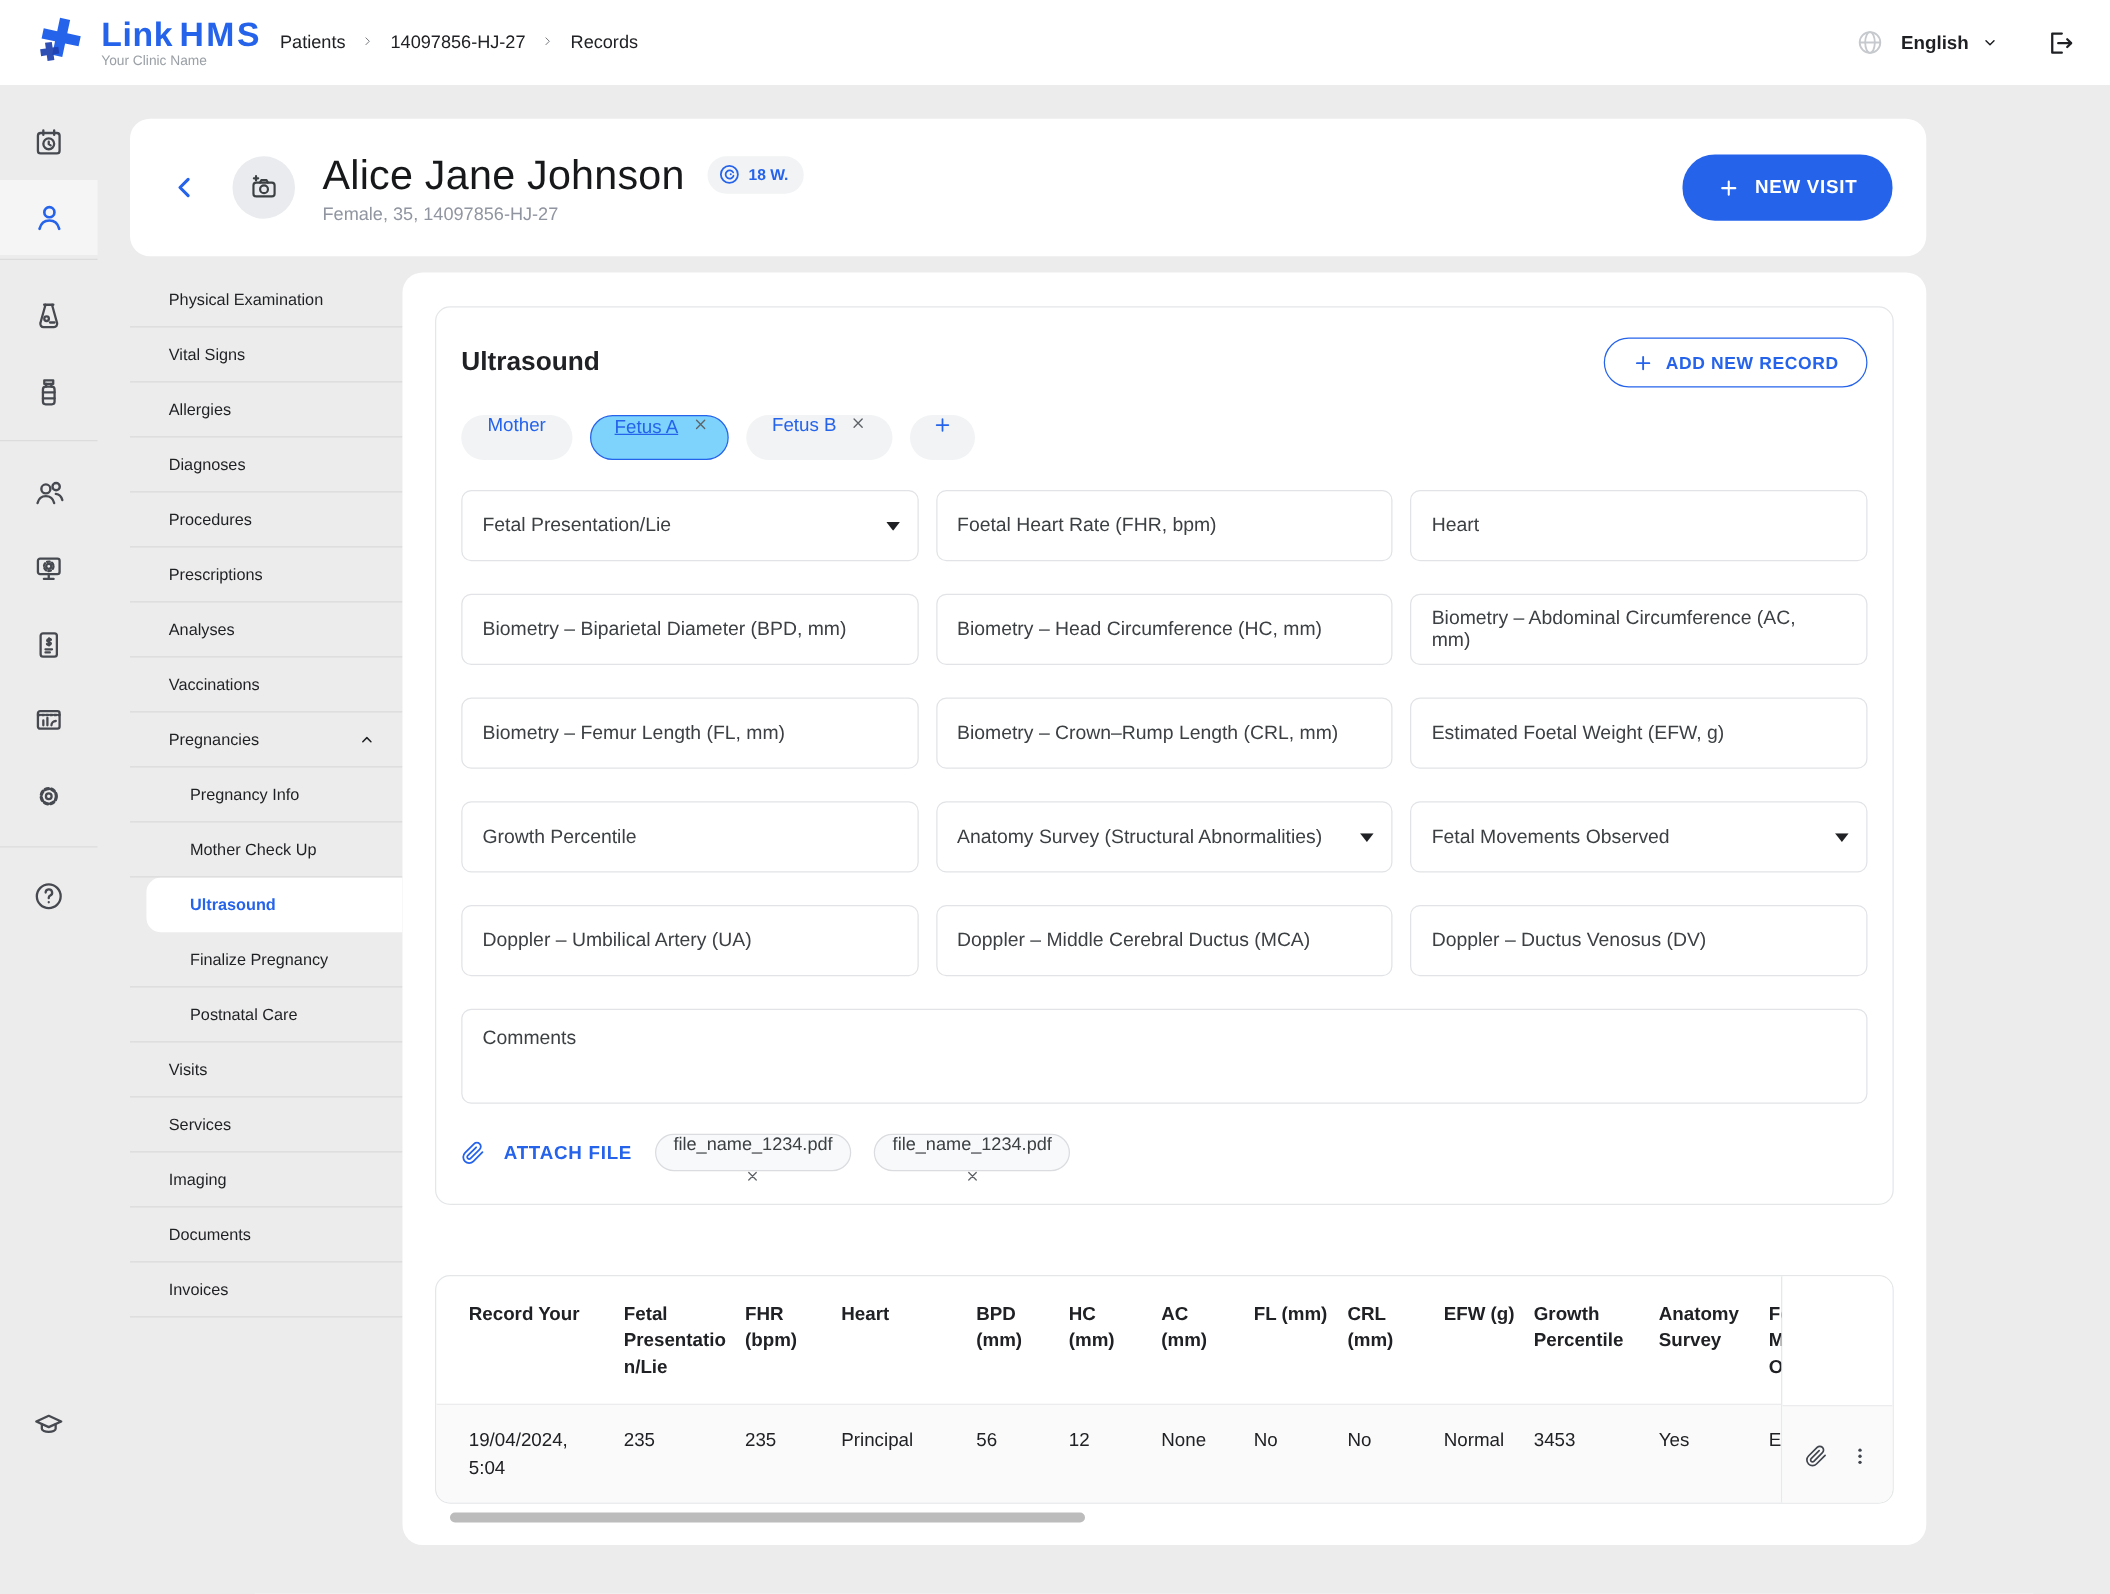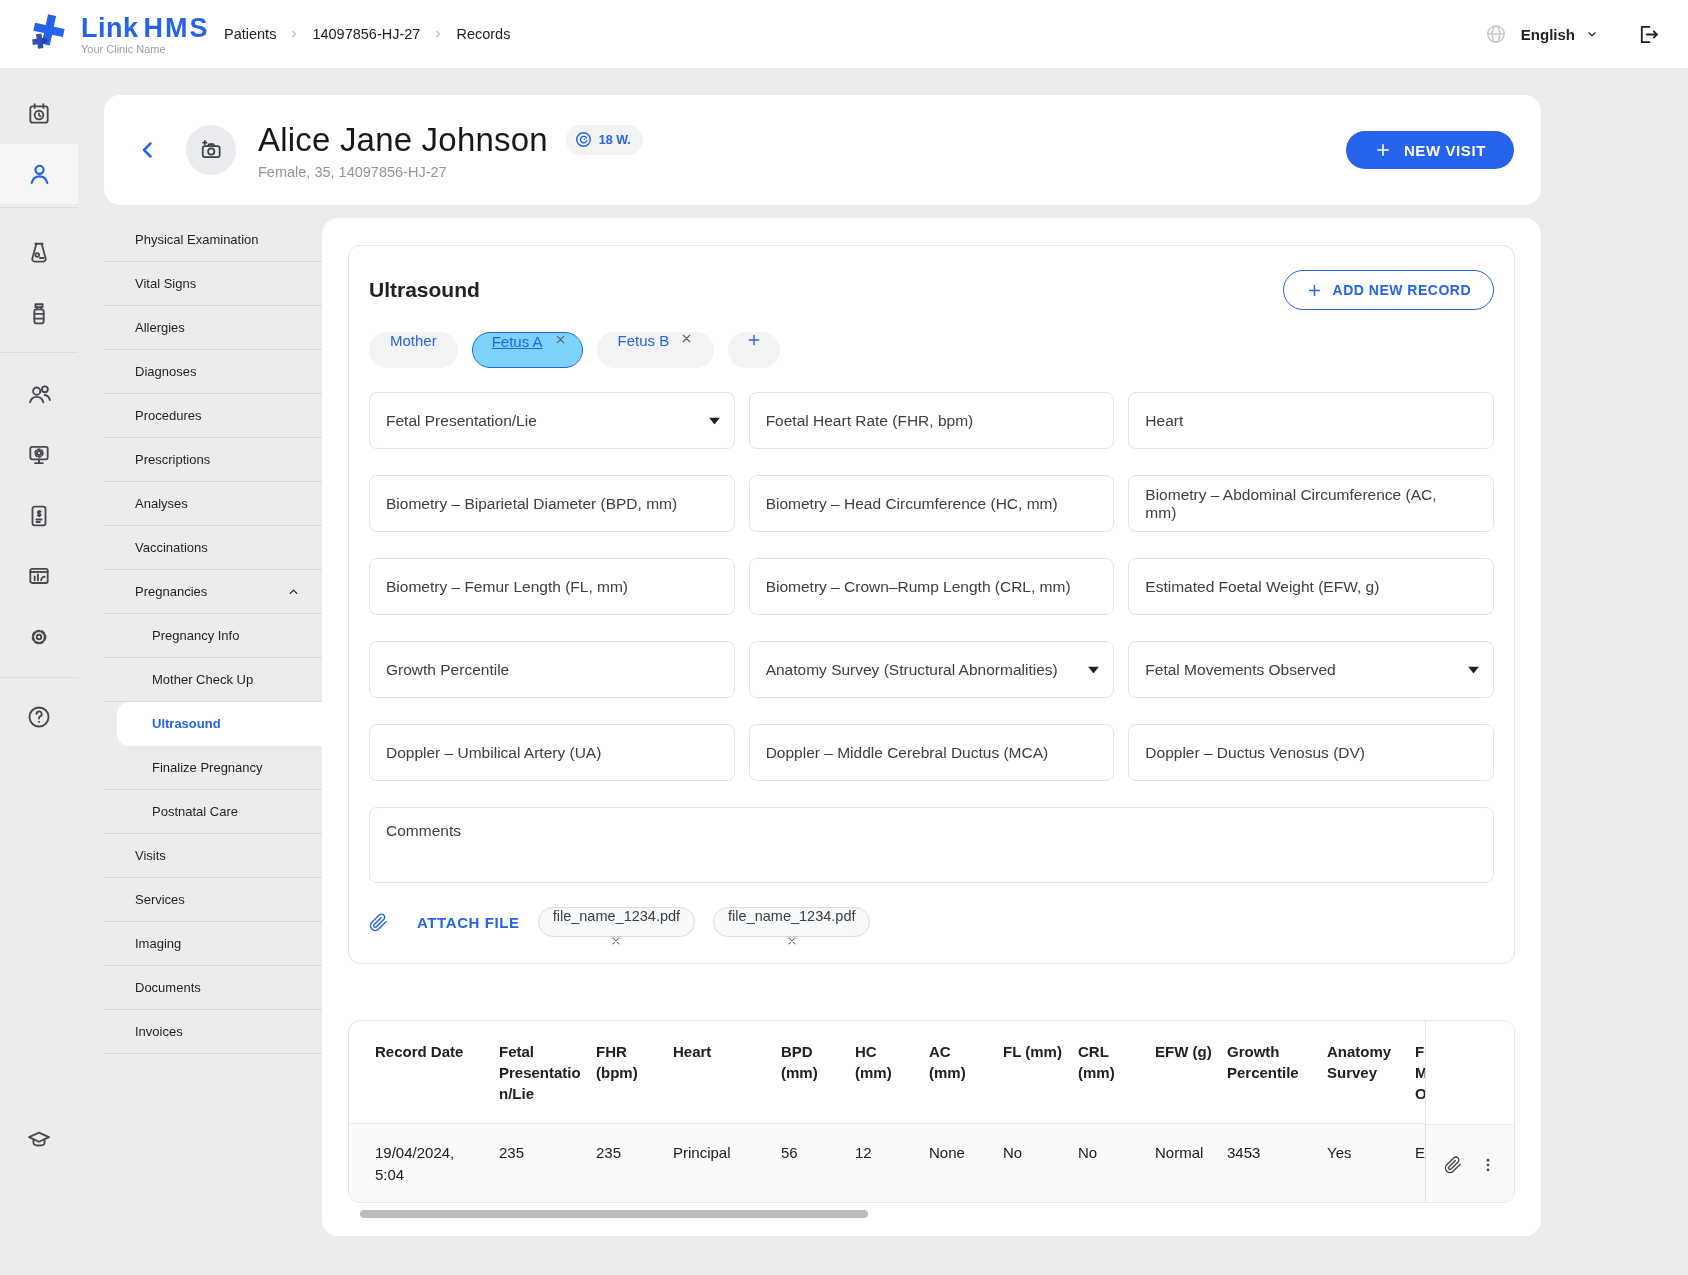--- a/index.html
+++ b/index.html
@@ -37,21 +37,21 @@
 
   
   .patient-card { position:absolute; left:104px; top:95px; width:1437px; height:110px; background:#fff; border-radius:16px; display:flex; align-items:center; }
   .back-btn { margin-left:32px; color:#2563eb; display:flex; cursor:pointer; }
   .avatar { margin-left:26px; width:50px; height:50px; border-radius:50%; background:#e9ebee; display:flex; align-items:center; justify-content:center; color:#3c4043; cursor:pointer; flex:0 0 auto; }
   .pt-block { margin-left:22px; }
   .pt-row { display:flex; align-items:center; gap:18px; }
   .pt-name { font-size:33px; font-weight:500; color:#17181a; letter-spacing:.2px; }
   .pt-badge { height:30px; background:#f1f3f4; border-radius:16px; padding:0 12px 0 8px; display:flex; align-items:center; gap:6px; font-size:12.5px; font-weight:700; color:#2563eb; }
   .pt-sub { font-size:14.5px; color:#9095a0; margin-top:5px; }
-  .new-visit-btn { position:absolute; right:27px; top:50%; transform:translateY(-50%); height:38px; border-radius:26px; background:#2563eb; color:#fff; border:none; font-family:inherit; font-weight:700; font-size:15px; letter-spacing:.6px; display:flex; align-items:center; gap:12px; padding:0 28px; cursor:pointer; }
+  .new-visit-btn { position:absolute; right:27px; top:50%; transform:translateY(-50%); height:53px; border-radius:26px; background:#2563eb; color:#fff; border:none; font-family:inherit; font-weight:700; font-size:15px; letter-spacing:.6px; display:flex; align-items:center; gap:12px; padding:0 28px; cursor:pointer; }
 
   
   .side-nav { position:absolute; left:104px; top:218px; width:218px; }
   .nav-item { height:44px; display:flex; align-items:center; padding-left:31px; font-size:13px; color:#1f2023; border-bottom:1px solid #d9d9d9; position:relative; cursor:pointer; }
   .nav-item.child { padding-left:48px; }
   .nav-item.active { background:#fff; border-radius:12px 0 0 12px; margin-left:13px; padding-left:35px; color:#2563eb; font-weight:600; border-bottom:1px solid transparent; }
   .nav-item .exp { position:absolute; right:22px; top:50%; transform:translateY(-50%); color:#1f2023; display:flex; }
 
   
   .panel { position:absolute; left:322px; top:218px; width:1219px; height:1018px; background:#fff; border-radius:16px; }
@@ -66,21 +66,21 @@
   .chip.selected { background:#7dd3fc; border:1.5px solid #2563eb; padding:0 15px 4px 19px;text-decoration:underline; }
   .chip .x { color:#5f6368; display:flex; cursor:pointer; }
   .chip.add { width:52px; padding:0; justify-content:center; }
 
   .fgrid { display:grid; grid-template-columns:repeat(3,1fr); gap:26px 14px; margin-top:24px; }
   .field { position:relative; height:57px; border:1px solid #e1e3e6; border-radius:8px; background:#fff; display:flex; align-items:center; padding:0 38px 0 16px; font-size:15.5px; color:#3c4043; cursor:text; }
   .field .caret { position:absolute; right:14px; top:50%; transform:translateY(-50%); color:#202124; display:flex; }
   .comments { margin-top:26px; height:76px; border:1px solid #e1e3e6; border-radius:8px; padding:14px 16px; font-size:15.5px; color:#3c4043; cursor:text; }
 
   .attach-row { margin-top:24px; display:flex; align-items:center; gap:18px; }
-  .attach-btn { display:flex; align-items:center; gap:29px; color:#2563eb; font-weight:700; font-size:15px; letter-spacing:.6px; background:none; border:none; font-family:inherit; cursor:pointer; }
+  .attach-btn { display:flex; align-items:center; gap:15px; color:#2563eb; font-weight:700; font-size:15px; letter-spacing:.6px; background:none; border:none; font-family:inherit; cursor:pointer; }
   .file-chip { height:30px; border:1px solid #dadce0; background:#f8f9fa; border-radius:16px; display:flex; align-items:center; gap:11px; padding:0 14px; font-size:14.5px; color:#3c4043;flex-direction:column; }
   .file-chip .x { color:#5f6368; display:flex; cursor:pointer; }
 
   
   .table-card { position:absolute; left:26px; top:802px; width:1167px; height:183px; border:1px solid #e4e6e8; border-radius:12px; overflow:hidden; background:#fff; display:flex; }
   .table-clip { width:1077px; border-right:1px solid #dfe1e4; overflow:hidden; }
   .t-head { display:flex; height:102px; padding:20px 0 0 26px; font-size:15px; font-weight:700; color:#202124; line-height:21px; }
   .t-row { display:flex; height:80px; padding:18px 0 0 26px; background:#fafafa; border-top:1px solid #ececee; font-size:15px; color:#202124; line-height:22px; }
   .col { flex:0 0 auto; padding-right:14px; overflow:hidden; }
   .cw0{width:124px}.cw1{width:97px}.cw2{width:77px}.cw3{width:108px}.cw4{width:74px}
@@ -478,21 +478,21 @@
               <path d="M6 6l12 12M18 6L6 18"></path>
             </svg>
           </span>
       </div>
     </div>
   </section>
 
   <section class="table-card">
     <div class="table-clip">
       <div class="t-head">
-        <span class="col cw0">Record Date</span>
+        <span class="col cw0">Record Your</span>
         <span class="col cw1" style="word-break:break-word">Fetal Presentation/Lie</span>
         <span class="col cw2">FHR (bpm)</span>
         <span class="col cw3">Heart</span>
         <span class="col cw4">BPD (mm)</span>
         <span class="col cw5">HC (mm)</span>
         <span class="col cw6">AC (mm)</span>
         <span class="col cw7">FL (mm)</span>
         <span class="col cw8">CRL (mm)</span>
         <span class="col cw9">EFW (g)</span>
         <span class="col cw10">Growth Percentile</span>

